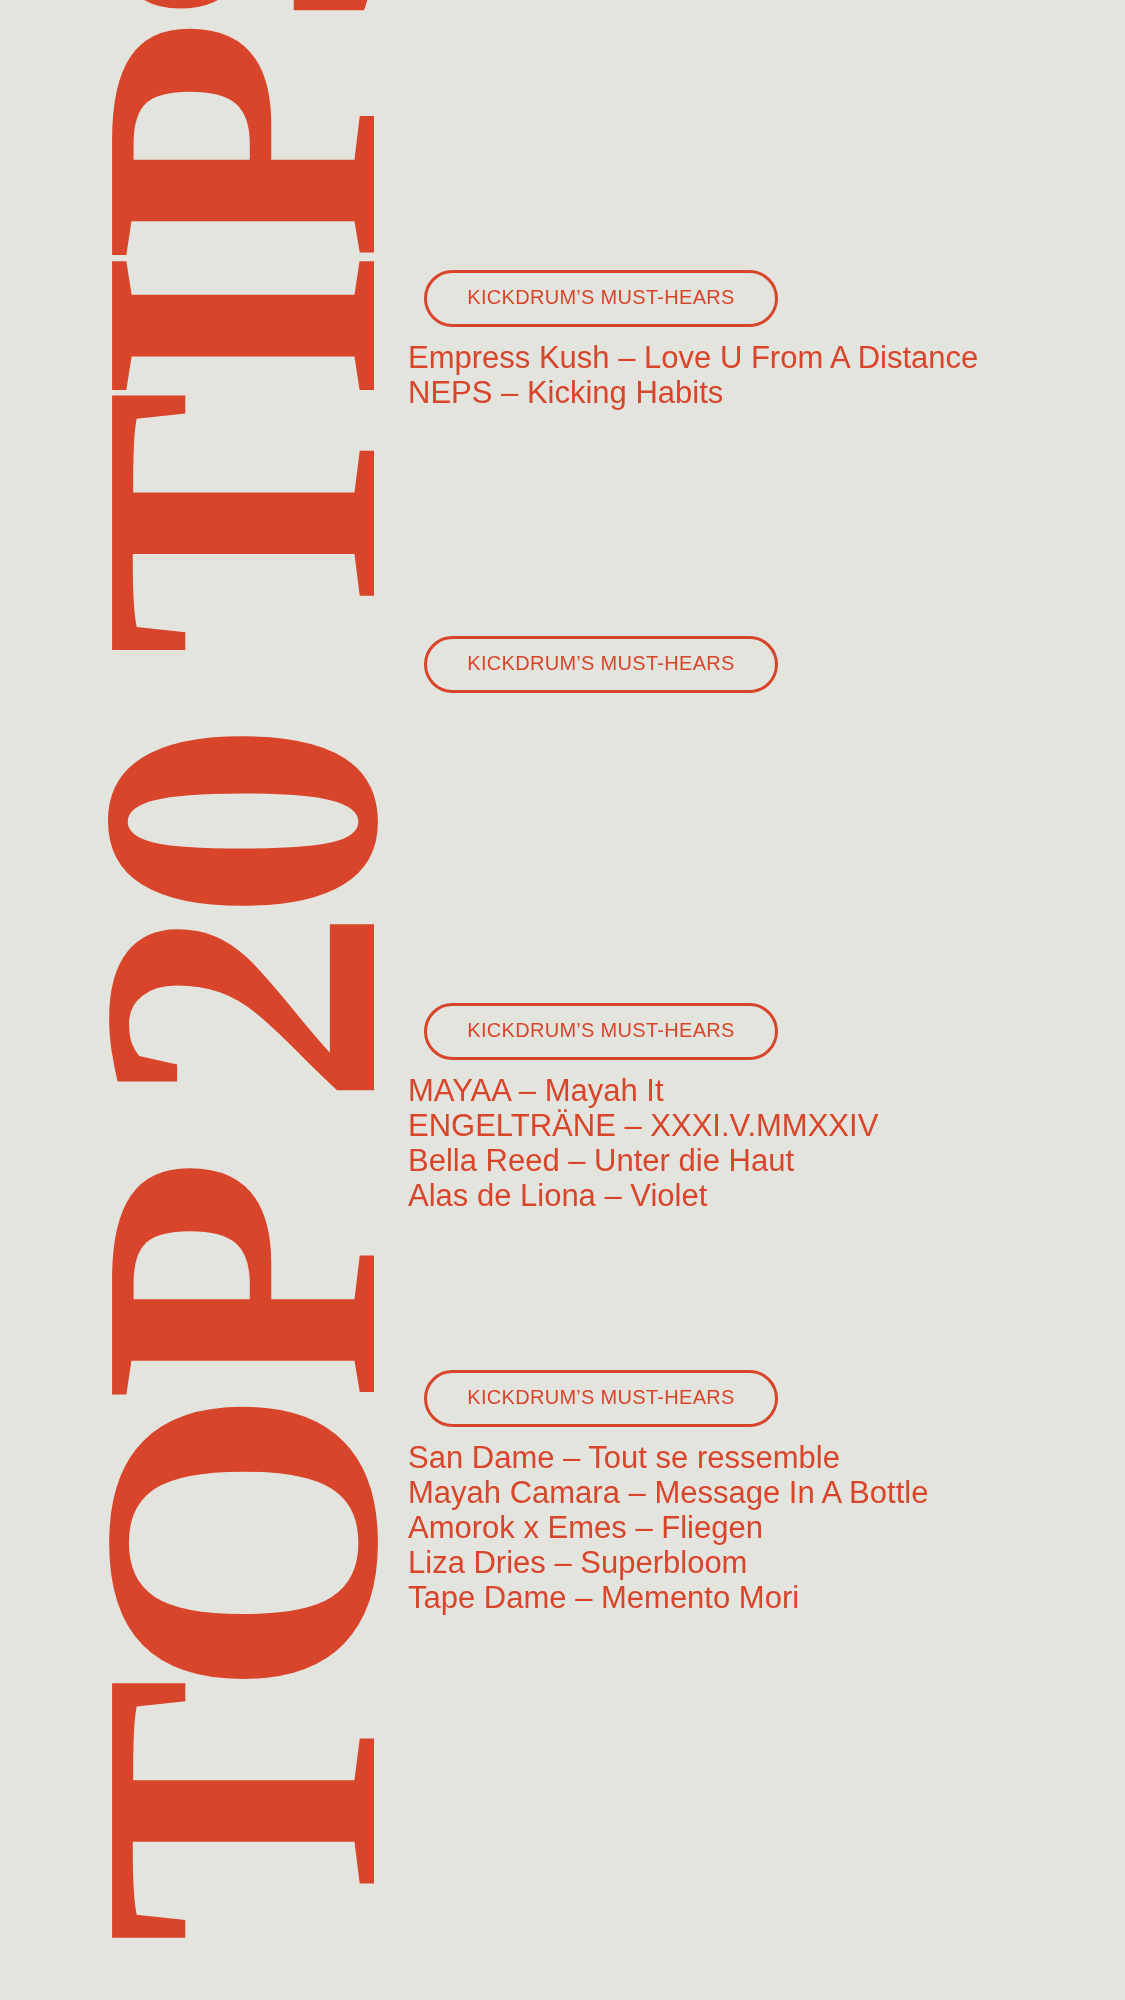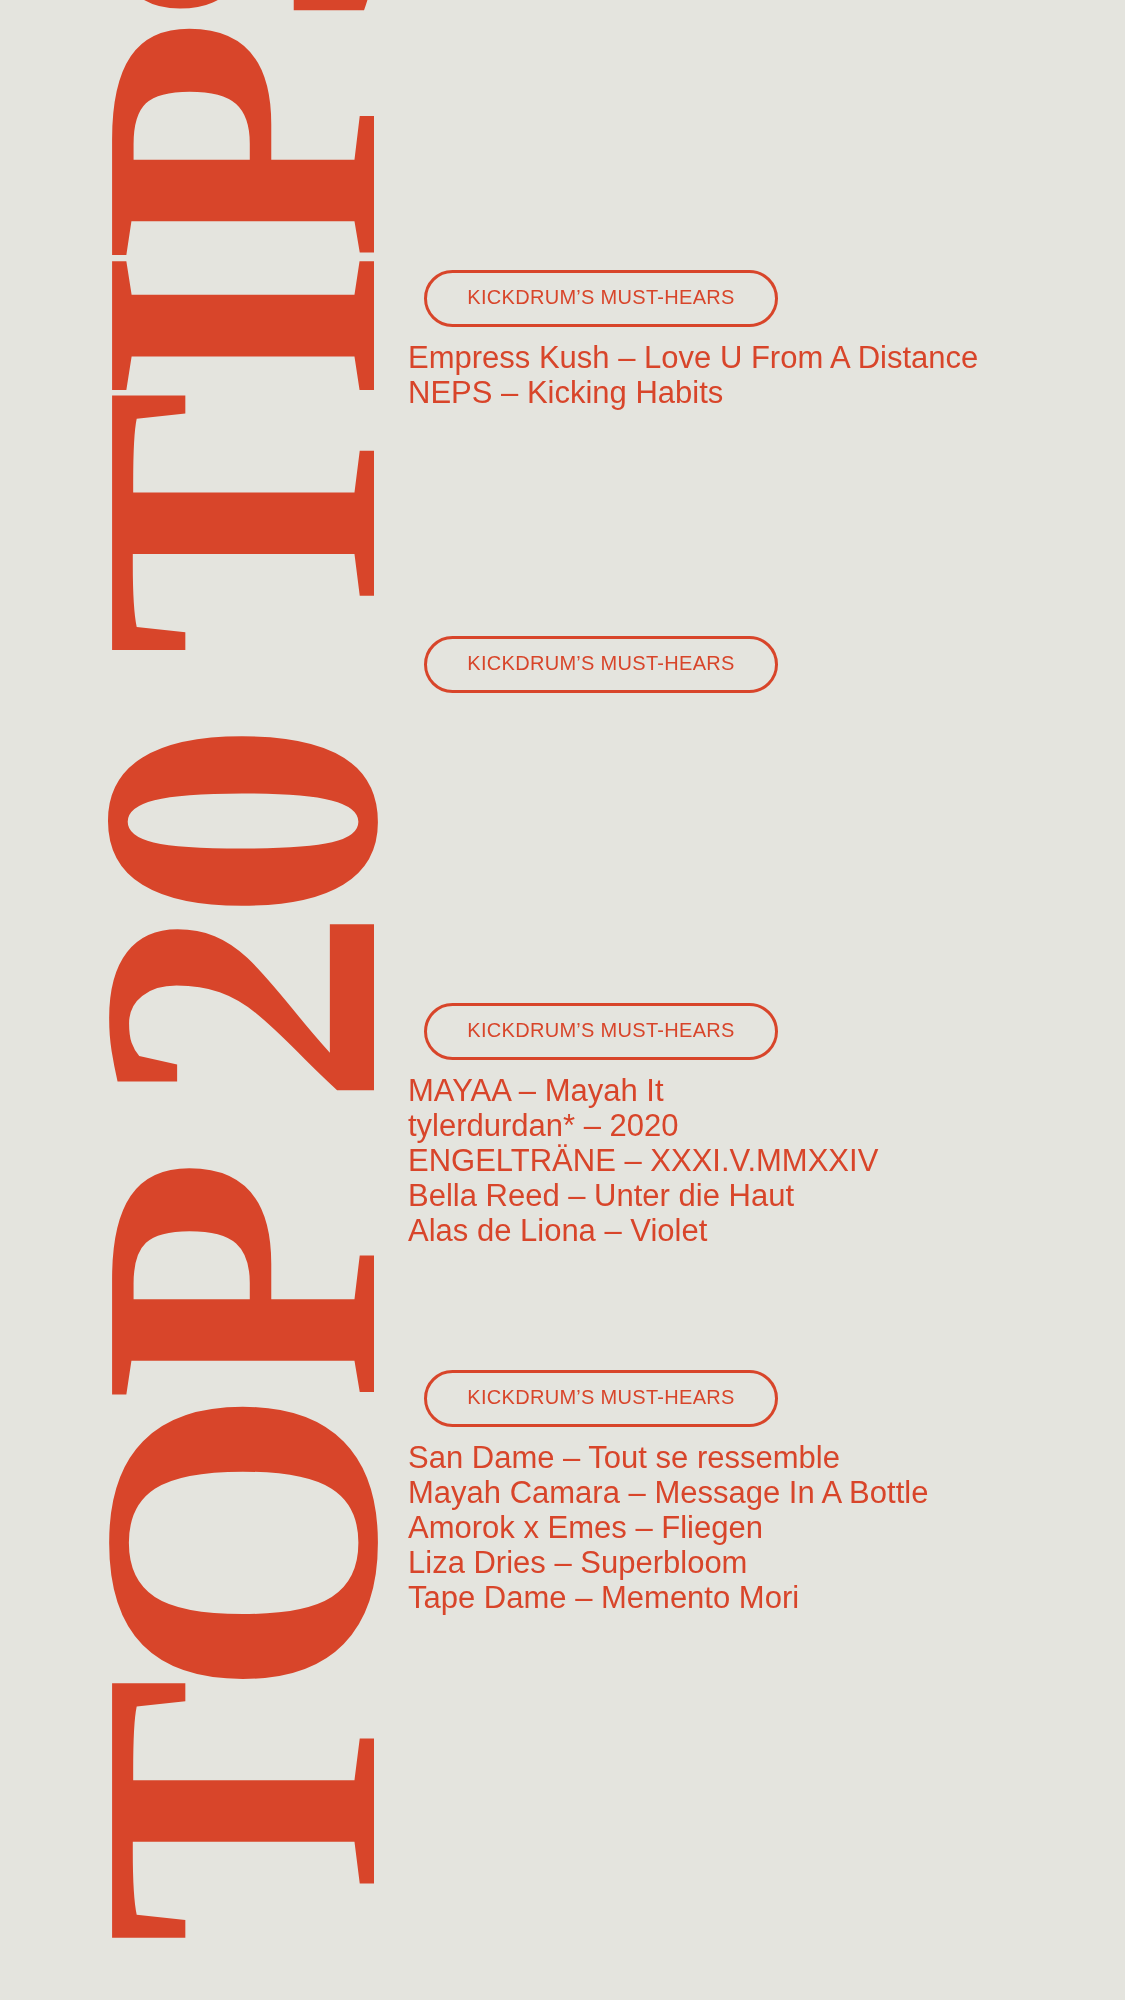--- a/index.html
+++ b/index.html
@@ -119,21 +119,20 @@
         <span class="pill">KICKDRUM’S MUST-HEARS</span>
       </div>
     </div>
 
     <div class="block" style="top:1003px;">
       <div class="pill-row">
         <span class="pill">KICKDRUM’S MUST-HEARS</span>
       </div>
       <div class="tracks">
         <div class="track">MAYAA – Mayah It</div>
-        <div class="track">tylerdurdan* – 2020</div>
         <div class="track">ENGELTRÄNE – XXXI.V.MMXXIV</div>
         <div class="track">Bella Reed – Unter die Haut</div>
         <div class="track">Alas de Liona – Violet</div>
       </div>
     </div>
 
     <div class="block" style="top:1370px;">
       <div class="pill-row">
         <span class="pill">KICKDRUM’S MUST-HEARS</span>
       </div>

